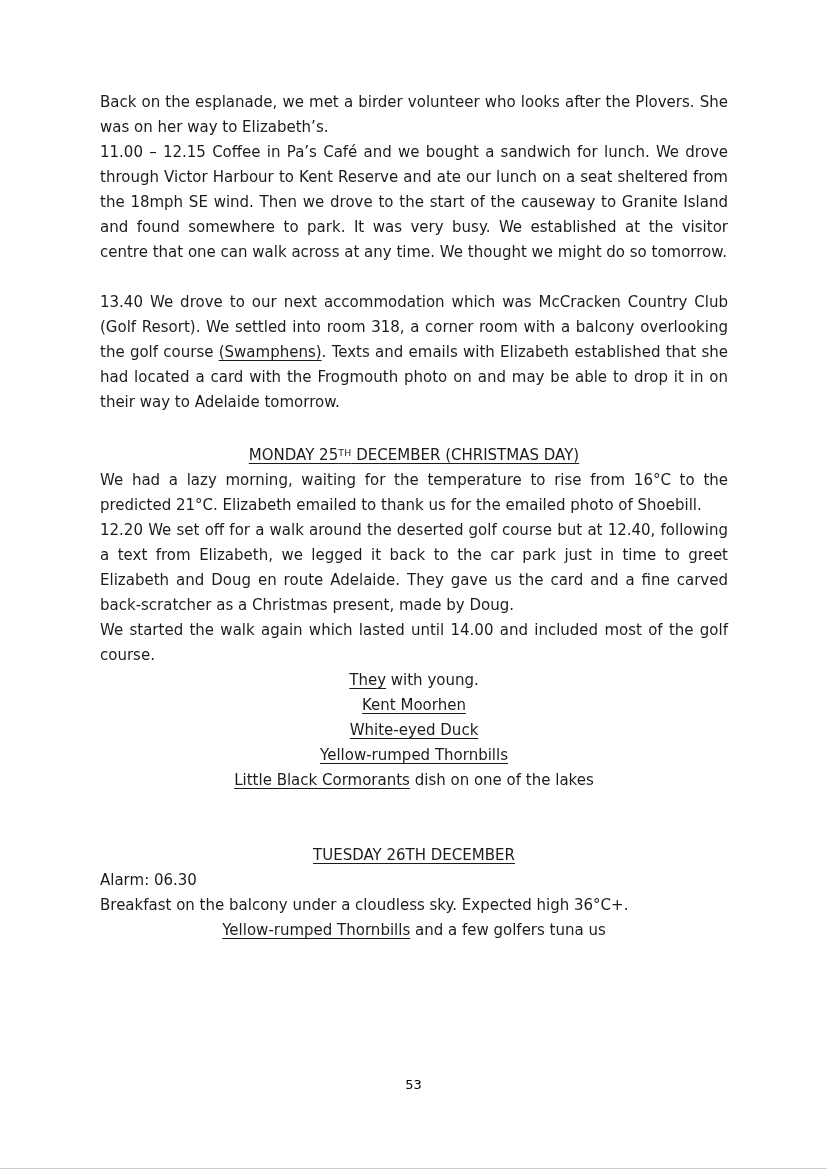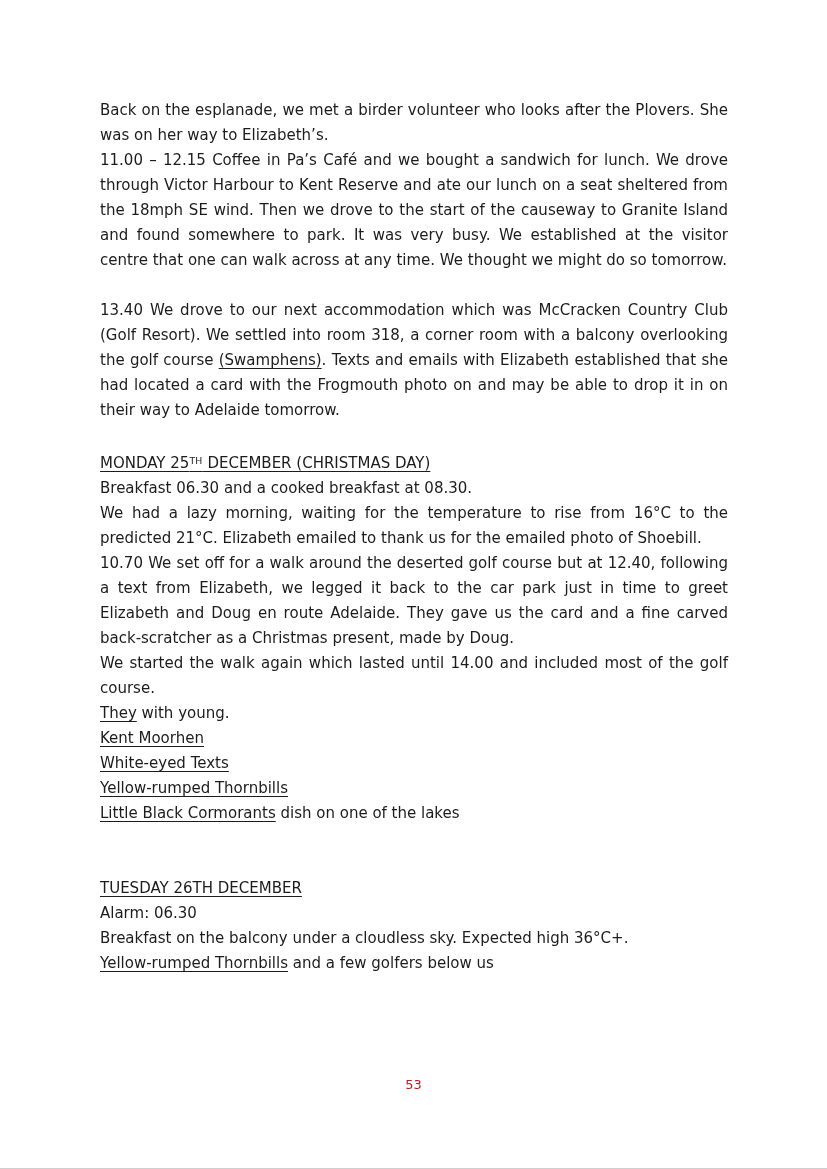--- a/index.html
+++ b/index.html
@@ -16,35 +16,35 @@
     overflow: hidden;
   }
   .page {
     position: absolute;
     inset: 0;
     background: #ffffff;
   }
   .doc {
     position: absolute;
     left: 100px;
-    top: 98px;
+    top: 90px;
     width: 628px;
     font-size: 15px;
     line-height: 25px;
   }
   .doc p {
     margin: 0;
     padding: 0;
   }
   .doc p.para {
     text-align: justify;
   }
   .doc p.line,
   .doc p.heading {
-    text-align: left;
+    text-align: center;
   }
   .doc p.spacer {
     height: 25px;
   }
   .u {
     text-decoration: underline;
     text-decoration-thickness: 1px;
     text-underline-offset: 3px;
   }
   p.heading.u {
@@ -58,21 +58,21 @@
     letter-spacing: 0.3px;
   }
   .page-number {
     position: absolute;
     top: 1077px;
     left: 0;
     width: 827px;
     text-align: center;
     font-size: 13px;
     line-height: 16px;
-    color: #b91c1c;
+    color: #000000;
   }
   .page-edge {
     position: absolute;
     left: 0;
     bottom: 0;
     width: 827px;
     height: 1px;
     background: #cfcfcf;
   }
 </style>
@@ -80,31 +80,30 @@
 <body>
 
 <div class="page">
   <div class="doc">
       <p class="para"><span>Back on the esplanade, we met a birder volunteer who looks after the Plovers. She was on her way to Elizabeth’s.</span></p>
       <p class="para"><span>11.00 – 12.15 Coffee in Pa’s Café and we bought a sandwich for lunch. We drove through Victor Harbour to Kent Reserve and ate our lunch on a seat sheltered from the 18mph SE wind. Then we drove to the start of the causeway to Granite Island and found somewhere to park. It was very busy. We established at the visitor centre that one can walk across at any time. We thought we might do so tomorrow.</span></p>
       <p class="spacer"></p>
       <p class="para"><span>13.40 We drove to our next accommodation which was McCracken Country Club (Golf Resort). We settled into room 318, a corner room with a balcony overlooking the golf course </span><span class="u">(Swamphens)</span><span>. Texts and emails with Elizabeth established that she had located a card with the Frogmouth photo on and may be able to drop it in on their way to Adelaide tomorrow.</span></p>
       <p class="spacer"></p>
       <p class="heading u"><span>MONDAY 25</span><span class="sup">TH</span><span> DECEMBER (CHRISTMAS DAY)</span></p>
-      <p class="para"><span>Breakfast 06.30 and a cooked breakfast at 08.30.</span></p>
       <p class="para"><span>We had a lazy morning, waiting for the temperature to rise from 16°C to the predicted 21°C. Elizabeth emailed to thank us for the emailed photo of Shoebill.</span></p>
-      <p class="para"><span>10.70 We set off for a walk around the deserted golf course but at 12.40, following a text from Elizabeth, we legged it back to the car park just in time to greet Elizabeth and Doug en route Adelaide. They gave us the card and a fine carved back-scratcher as a Christmas present, made by Doug.</span></p>
+      <p class="para"><span>12.20 We set off for a walk around the deserted golf course but at 12.40, following a text from Elizabeth, we legged it back to the car park just in time to greet Elizabeth and Doug en route Adelaide. They gave us the card and a fine carved back-scratcher as a Christmas present, made by Doug.</span></p>
       <p class="para"><span>We started the walk again which lasted until 14.00 and included most of the golf course.</span></p>
       <p class="line"><span class="u">They</span><span> with young.</span></p>
       <p class="line"><span class="u">Kent Moorhen</span></p>
-      <p class="line"><span class="u">White-eyed Texts</span></p>
+      <p class="line"><span class="u">White-eyed Duck</span></p>
       <p class="line"><span class="u">Yellow-rumped Thornbills</span></p>
       <p class="line"><span class="u">Little Black Cormorants</span><span> dish on one of the lakes</span></p>
       <p class="spacer"></p>
       <p class="spacer"></p>
       <p class="heading u"><span>TUESDAY 26TH DECEMBER</span></p>
       <p class="para"><span>Alarm: 06.30</span></p>
       <p class="para"><span>Breakfast on the balcony under a cloudless sky. Expected high 36°C+.</span></p>
-      <p class="line"><span class="u">Yellow-rumped Thornbills</span><span> and a few golfers below us</span></p>
+      <p class="line"><span class="u">Yellow-rumped Thornbills</span><span> and a few golfers tuna us</span></p>
     </div>
   <div class="page-number">53</div>
   <div class="page-edge"></div>
 </div>
 
 </body></html>

